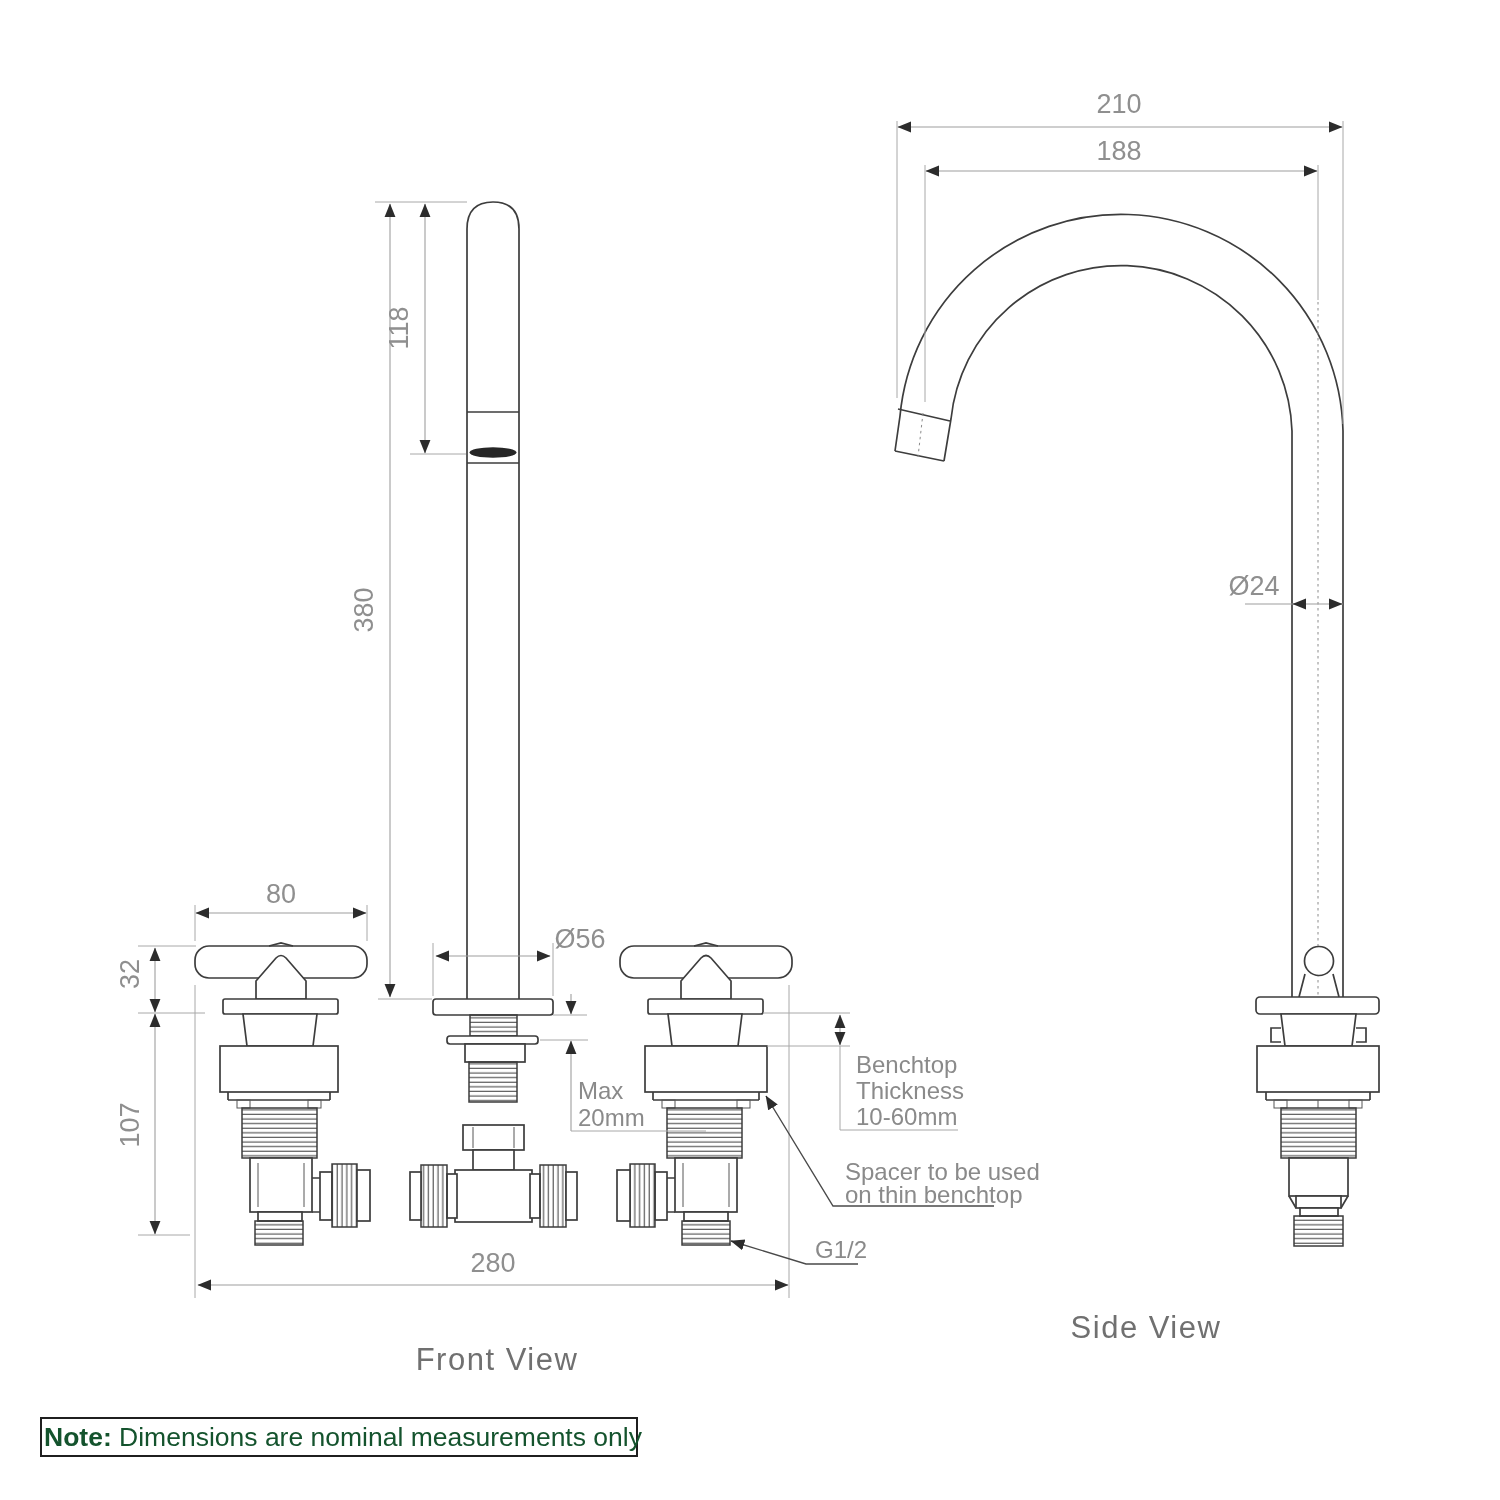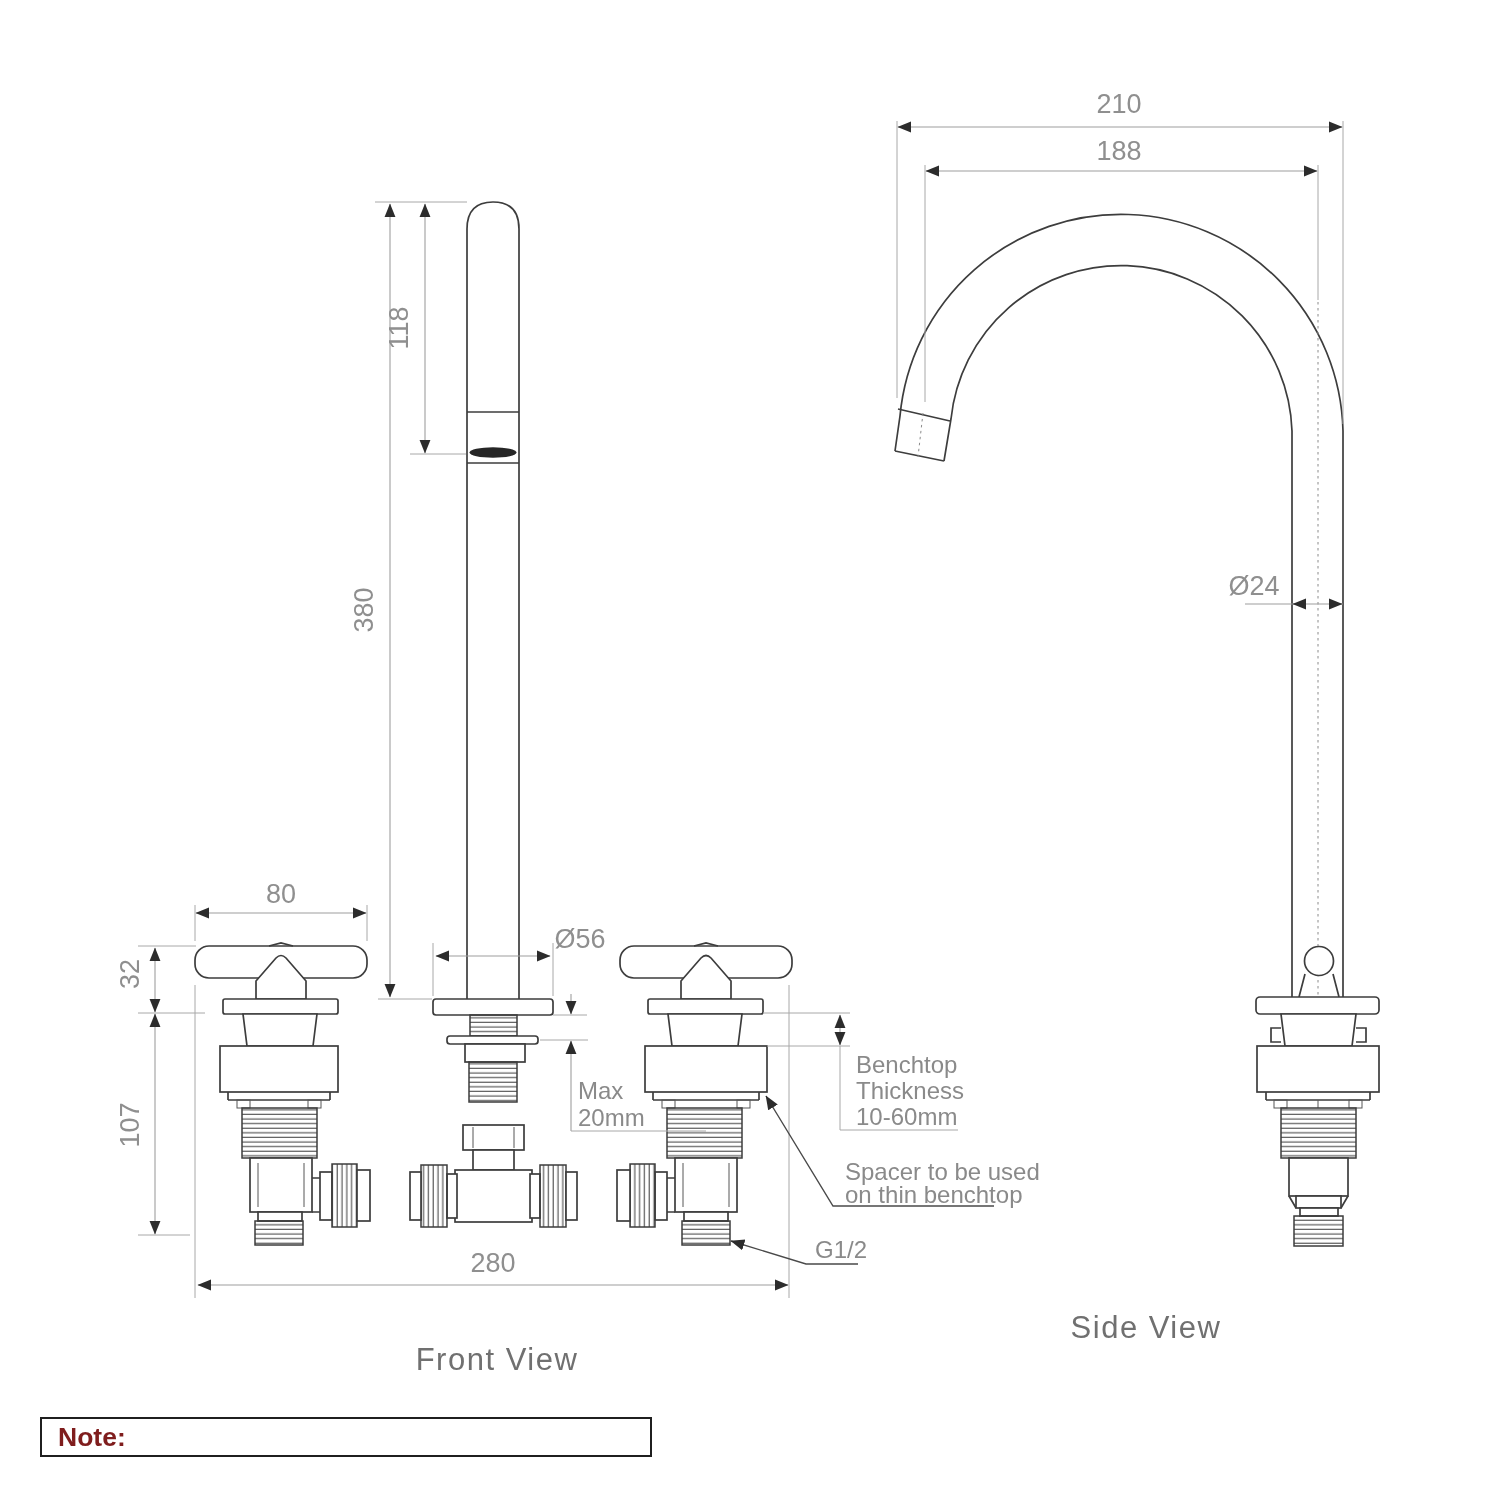--- a/index.html
+++ b/index.html
@@ -12,22 +12,22 @@
   .rid{fill:url(#rid);stroke:#3d3d3d;stroke-width:1.5;}
   .dim{fill:none;stroke:#9e9e9e;stroke-width:1.1;}
   .ext{fill:none;stroke:#a8a8a8;stroke-width:1;}
   .cl{fill:none;stroke:#8a8a8a;stroke-width:1;stroke-dasharray:2.5 3.5;}
   .lead{fill:none;stroke:#4a4a4a;stroke-width:1.4;}
   .dimtxt{fill:#8f8f8f;font-size:27px;}
   .anntxt{fill:#8a8a8a;font-size:24px;}
   .viewtxt{fill:#707070;font-size:31px;letter-spacing:1.5px;}
   .mid{text-anchor:middle;}
   #note-box{position:absolute;left:40px;top:1417px;width:592px;height:36px;
-    border:2.5px solid #1f1f1f;display:flex;align-items:center;padding-left:16px;
-    font-size:26.5px;color:#7f1d1d;white-space:pre;}
+    border:2.5px solid #1f1f1f;display:flex;align-items:center;padding-left:2px;
+    font-size:26.5px;color:#14532d;white-space:pre;}
   #note-box b{font-weight:bold;}
 </style>
 </head>
 <body>
 
 <svg width="1500" height="1500" viewBox="0 0 1500 1500">
   <defs>
     <pattern id="thr" width="8" height="4.6" patternUnits="userSpaceOnUse">
       <path d="M0,1.2 H8" stroke="#4a4a4a" stroke-width="1.1" fill="none"></path>
     </pattern>
@@ -193,14 +193,14 @@
     <line class="dim" x1="1330" y1="604" x2="1342" y2="604" marker-end="url(#arr)"></line>
   </g>
 
   <text class="dimtxt mid" x="1119" y="113">210</text>
   <text class="dimtxt mid" x="1119" y="160">188</text>
   <text class="dimtxt mid" x="1254" y="595">Ø24</text>
   <text class="viewtxt mid" x="1146" y="1338">Side View</text>
 </svg>
 
 <div id="note-box">
-  <b>Note:</b>
+  <b>Note:</b><span> Dimensions are nominal measurements only</span>
 </div>
 
 </body></html>

